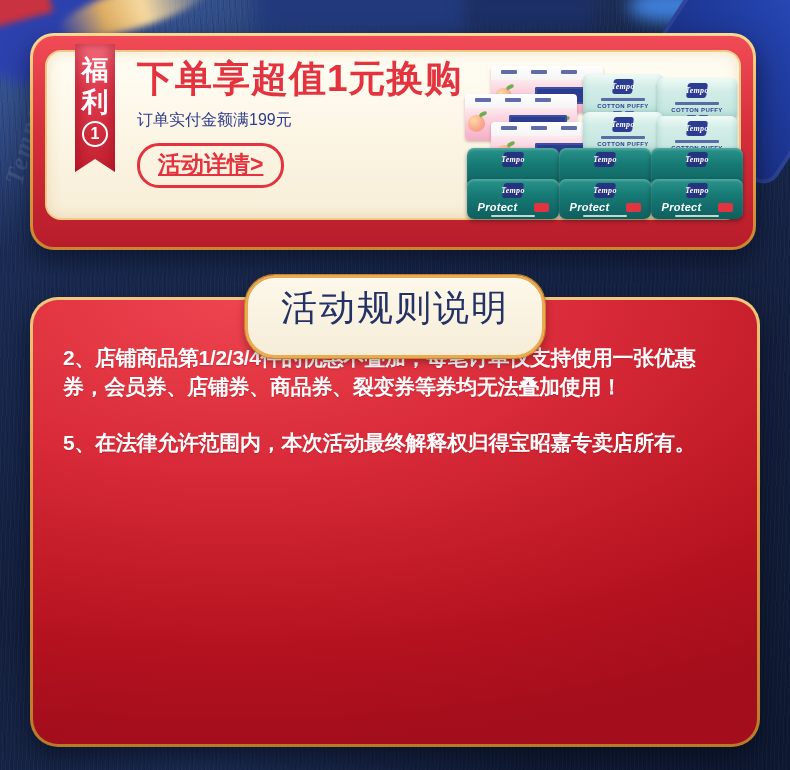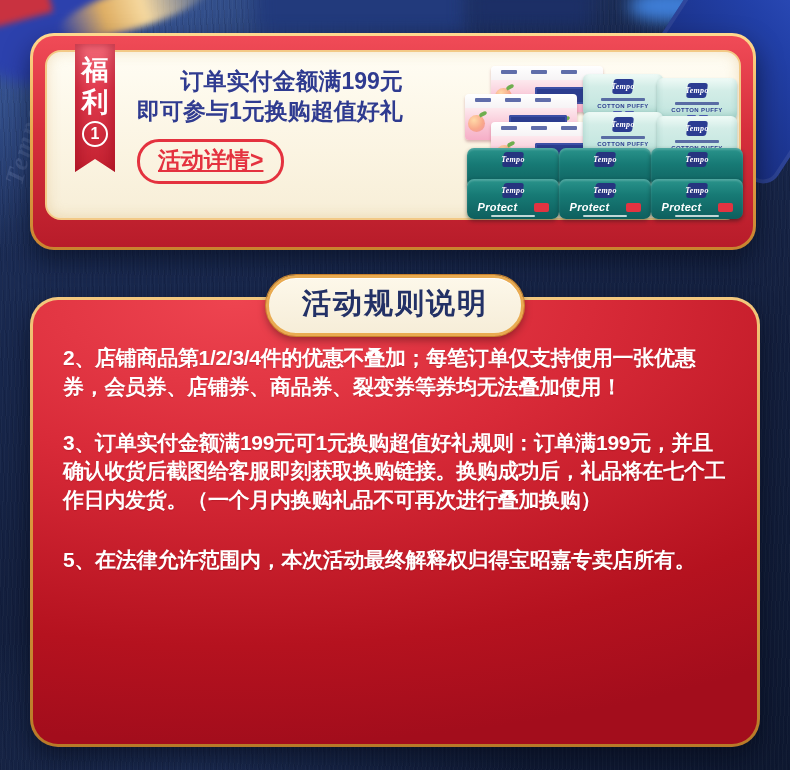--- a/index.html
+++ b/index.html
@@ -46,21 +46,21 @@
     background:linear-gradient(180deg,#f26a79 0%,#e03a4e 35%,#c2202f 100%);
     clip-path:polygon(0 0,100% 0,100% 100%,50% calc(100% - 13px),0 100%);
     box-shadow:inset 6px 0 8px rgba(150,10,30,.35), inset -6px 0 8px rgba(150,10,30,.35);
     display:flex; flex-direction:column; align-items:center; padding-top:13px; gap:5px; }
   .ribbon .ch { color:#fff; font-size:27px; font-weight:800; line-height:1; }
   .circ-one { width:26px; height:26px; border:2px solid #fff; border-radius:50%;
     color:#fff; font-size:16px; font-weight:800; display:flex; align-items:center; justify-content:center; }
 
   .banner-copy { position:absolute; left:90px; top:6px; }
   .banner-title { color:#e4323f; font-size:37px; font-weight:800; letter-spacing:1px; line-height:1.15; white-space:nowrap; }
-  .banner-sub { color:#2f3b90; font-size:23px; font-weight:700; line-height:1.22; margin-top:2px; white-space:nowrap;text-align:right; }
+  .banner-sub { color:#2f3b90; font-size:16px; font-weight:400; line-height:1.22; margin-top:2px; white-space:nowrap; }
   .banner-sub.first { margin-top:9px; }
   .details-btn { display:inline-block; margin-top:14px; padding:3px 18px 5px; border:3px solid #e4323f; border-radius:22px;
     color:#e4323f; font-size:23px; font-weight:800; background:transparent; cursor:pointer; white-space:nowrap;text-decoration:underline; }
 
   
   .products { position:absolute; right:4px; top:10px; width:272px; height:160px; }
   .pink-pack { position:absolute; width:112px; height:46px; border-radius:4px; overflow:hidden;
     box-shadow:0 2px 3px rgba(150,60,80,.35); }
   .pp-top { height:14px; background:linear-gradient(180deg,#ffffff,#f6f3f5); display:flex; gap:14px; padding:4px 10px 0; }
   .pp-top i { width:16px; height:4px; background:#2c3d8f; opacity:.75; border-radius:1px; }
@@ -94,24 +94,24 @@
   .teal-line { width:44px; height:2px; background:rgba(255,255,255,.75); margin-top:2px; border-radius:1px; }
 
   
   .rules { position:absolute; left:30px; top:297px; width:730px; height:450px; border-radius:28px; padding:3px;
     background:linear-gradient(180deg,#f3c87e 0%,#dD9a3f 45%,#b87a28 100%);
     box-shadow:0 10px 24px rgba(3,7,20,.55); }
   .rules-red { position:relative; width:100%; height:100%; border-radius:25px; overflow:visible;
     background:radial-gradient(130% 100% at 28% 0%, #ee4450 0%, #d82a38 38%, #b5121f 78%, #a30d1c 100%);
     padding:44px 24px 0 30px; }
   .rules-capsule { position:absolute; top:-25px; left:50%; transform:translateX(-50%);
-    padding:6px 33px 9px; background:linear-gradient(180deg,#fdf8ea,#f6edd8);
+    padding:6px 33px 22px; background:linear-gradient(180deg,#fdf8ea,#f6edd8);
     border:3px solid #e9ab51; border-radius:30px; white-space:nowrap;
     box-shadow:0 0 0 1px #c9822c, 0 4px 9px rgba(0,0,0,.35), inset 0 1px 0 #ffffff;
-    color:#233166; font-size:29px; font-weight:700; letter-spacing:2px; }
+    color:#233166; font-size:36px; font-weight:400; letter-spacing:2px; }
   .rule { color:#fff; font-size:21px; font-weight:700; line-height:1.37; letter-spacing:-.3px;
     margin-bottom:27px; text-shadow:0 1px 1px rgba(120,0,10,.25); }
   .rule.r3 { margin-bottom:31px; }
 </style>
 </head>
 <body>
 
 <div class="stage">
   <div class="bg-light"></div>
   <div class="bg-weave"></div>
@@ -132,22 +132,22 @@
     <div class="banner-red">
       <div class="banner-cream">
 
         <div class="ribbon">
           <span class="ch">福</span>
           <span class="ch">利</span>
           <span class="circ-one">1</span>
         </div>
 
         <div class="banner-copy">
+          <div class="banner-title">下单享超值1元换购</div>
           <div class="banner-sub first">订单实付金额满199元</div>
-          <div class="banner-sub">即可参与1元换购超值好礼</div>
           <button class="details-btn">活动详情&gt;</button>
         </div>
 
         <div class="products">
 
           <div class="pink-pack" style="left:28px; top:4px;">
             <div class="pp-top">
                 <i></i>
                 <i></i>
                 <i></i>
@@ -274,17 +274,16 @@
         </div>
 
       </div>
     </div>
   </section>
 
   <section class="rules">
     <div class="rules-red">
       <div class="rules-capsule">活动规则说明</div>
       <p class="rule">2、店铺商品第1/2/3/4件的优惠不叠加；每笔订单仅支持使用一张优惠券，会员券、店铺券、商品券、裂变券等券均无法叠加使用！</p>
-      <p class="rule r3">3、订单实付金额满199元可1元换购超值好礼规则：订单满199元，并且确认收货后截图给客服即刻获取换购链接。换购成功后，礼品将在七个工作日内发货。（一个月内换购礼品不可再次进行叠加换购）</p>
       <p class="rule">5、在法律允许范围内，本次活动最终解释权归得宝昭嘉专卖店所有。</p>
     </div>
   </section>
 </div>
 
 </body></html>

